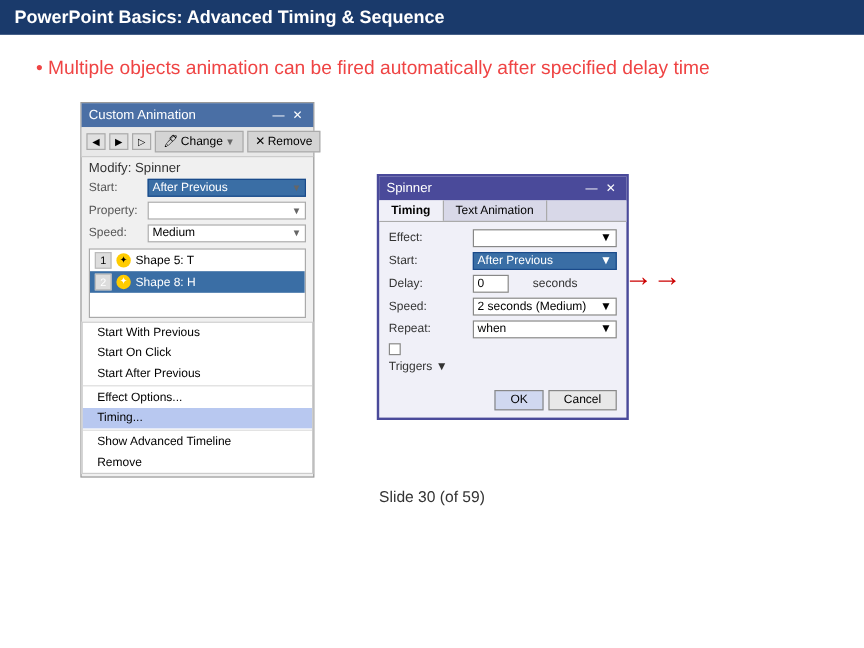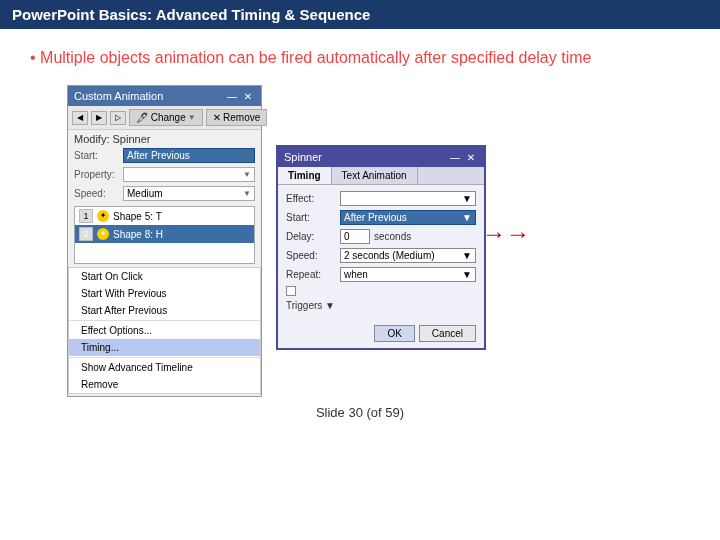--- a/index.html
+++ b/index.html
@@ -161,20 +161,21 @@
     }
 
     
     .spinner-dialog {
       width: 210px;
       border: 2px solid #4a4a9a;
       background: #f0f0f8;
       font-size: 11px;
       font-family: 'Segoe UI', Tahoma, sans-serif;
       position: relative;
+      margin-left: 38px;
     }
 
     .dialog-title-bar {
       background: #4a4a9a;
       color: #fff;
       padding: 3px 6px;
       font-size: 11px;
       display: flex;
       align-items: center;
       justify-content: space-between;
@@ -199,21 +200,21 @@
     }
 
     .dialog-body {
       padding: 6px 8px;
     }
 
     .dialog-row {
       display: flex;
       align-items: center;
       margin-bottom: 4px;
-      gap: 4px;
+      gap: 20px;
     }
 
     .dialog-row-label {
       width: 50px;
       font-size: 10px;
       color: #333;
     }
 
     .dialog-input {
       flex: 1;
@@ -420,22 +421,22 @@
           <span>Shape 5: T</span>
         </div>
         <div class="anim-item selected">
           <span class="num-badge">2</span>
           <span class="spin-icon">✦</span>
           <span>Shape 8: H</span>
         </div>
       </div>
 
       <div class="context-menu">
+        <div class="context-item">Start With Previous</div>
         <div class="context-item">Start On Click</div>
-        <div class="context-item">Start With Previous</div>
         <div class="context-item">Start After Previous</div>
         <div style="border-top:1px solid #ddd; margin:1px 0;"></div>
         <div class="context-item">Effect Options...</div>
         <div class="context-item highlighted">Timing...</div>
         <div style="border-top:1px solid #ddd; margin:1px 0;"></div>
         <div class="context-item">Show Advanced Timeline</div>
         <div class="context-item">Remove</div>
       </div>
 
     </div>

